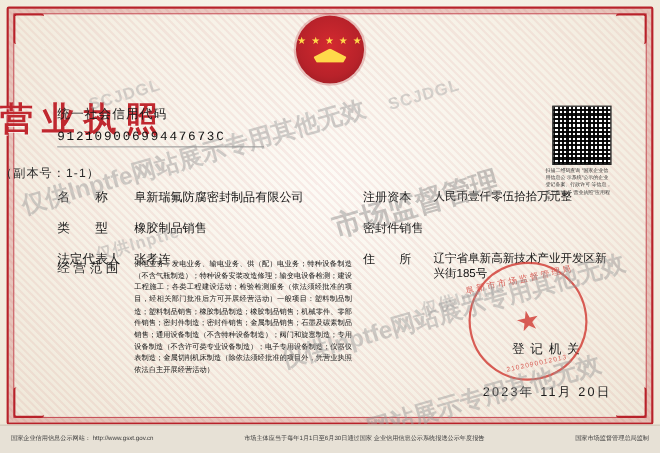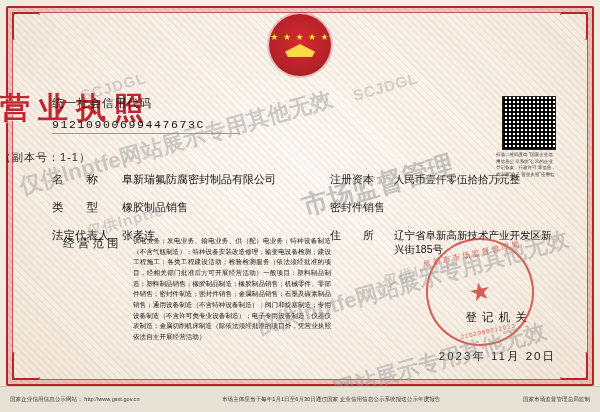--- a/index.html
+++ b/index.html
@@ -100,21 +100,21 @@
     display:flex;justify-content:space-between;letter-spacing:0;
   }
   .row .val{font-size:11px;color:#141414;padding-left:6px;}
 
   .rfields{position:absolute;left:330px;top:172px;width:230px;}
   .rrow{display:flex;align-items:flex-start;margin-bottom:13px;}
   .rrow .lab{width:58px;flex:none;font-size:11px;color:#1c1c1c;display:flex;justify-content:space-between;}
   .rrow .val{font-size:10.5px;color:#141414;padding-left:6px;line-height:1.35;}
 
   
-  .scope{position:absolute;left:52px;top:236px;width:268px;margin-left:11px;}
+  .scope{position:absolute;left:52px;top:236px;width:268px;}
   .scope .lab{
     position:absolute;left:0;top:0;width:64px;font-size:11.5px;color:#1c1c1c;
     display:flex;justify-content:space-between;
   }
   .scope .body{
     margin-left:70px;font-size:6.6px;line-height:1.62;color:#161616;text-align:justify;
   }
 
   
   .authority{

